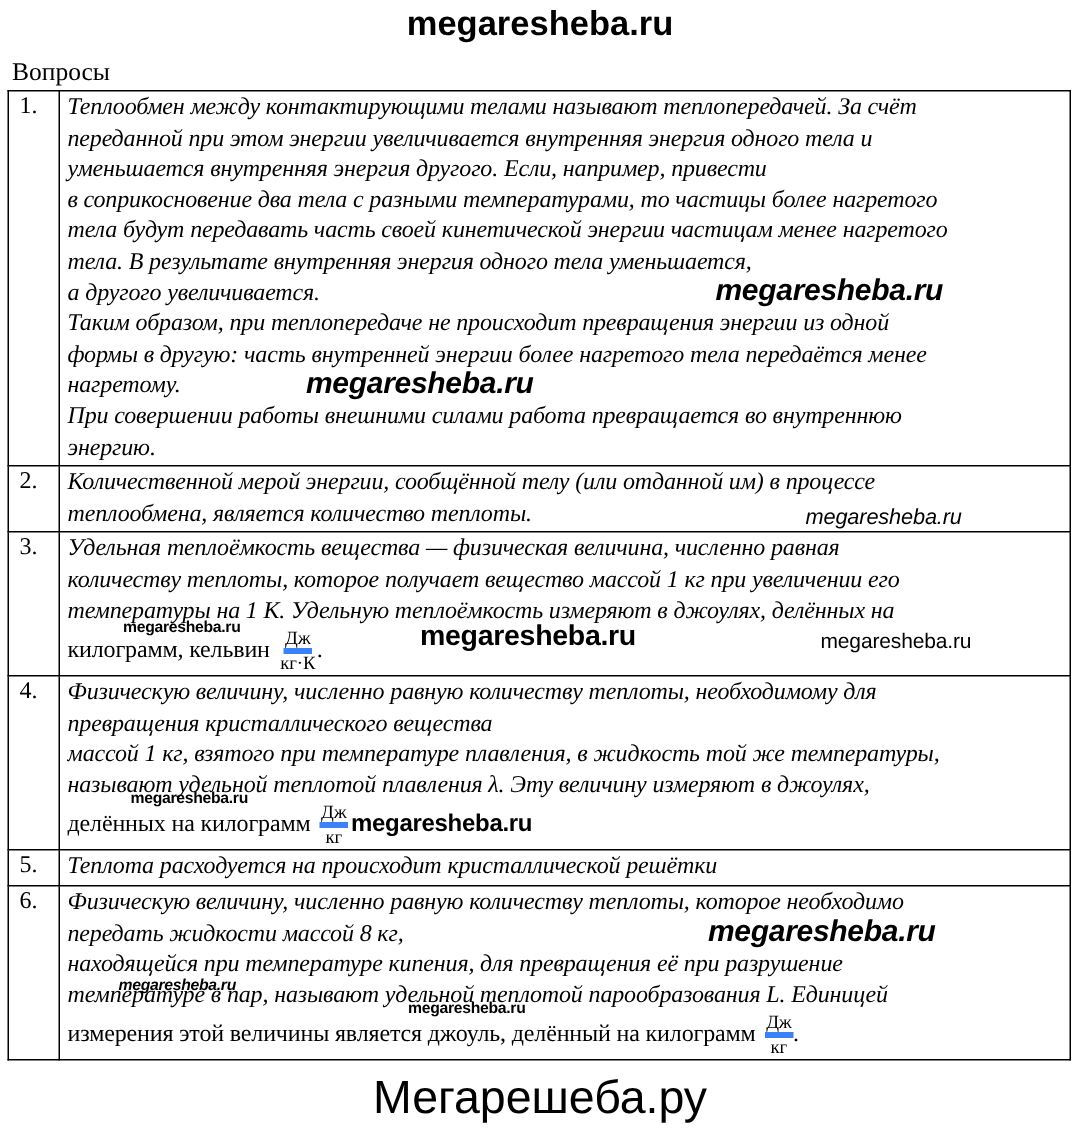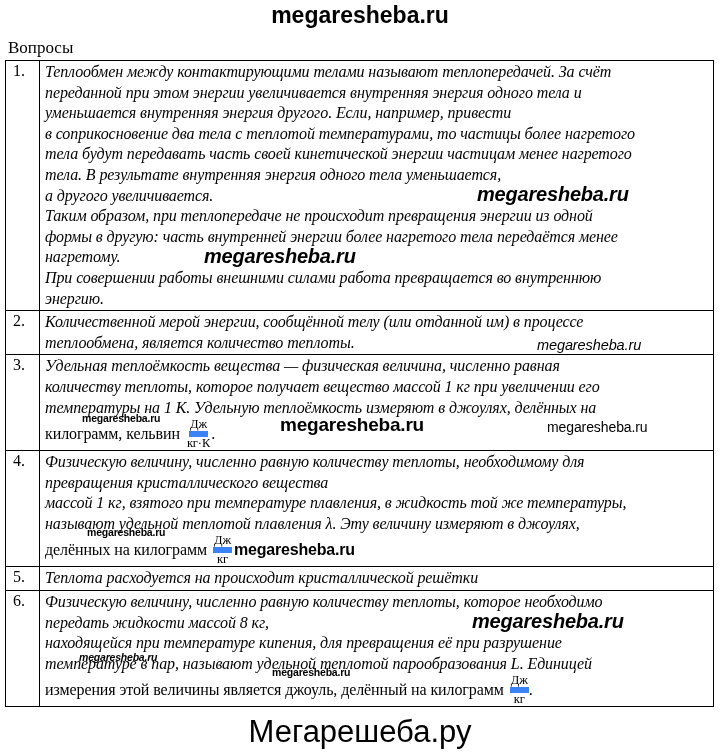--- a/index.html
+++ b/index.html
@@ -24,21 +24,21 @@
     position:relative;letter-spacing:-0.1px;font-style:italic;
   }
   .fline{
     display:flex;align-items:center;height:31px;font-size:16px;
     white-space:nowrap;position:relative;letter-spacing:-0.1px;
   }
   .frac{
     display:inline-flex;flex-direction:column;align-items:center;
     font-size:12.5px;line-height:13px;margin-left:6px;font-family:"Liberation Serif",serif;
   }
-  .frac .fnum{border-bottom:6px solid #3b82f6;padding:0 1px;}
+  .frac .fnum{border-bottom:4px solid #3b82f6;padding:0 1px;}
   .frac .fden{padding:0 1px;}
   .wm{
     font-family:"Liberation Sans",sans-serif;font-weight:bold;
     position:absolute;white-space:nowrap;letter-spacing:-0.2px;
   }
   .wm-lg{font-size:20px;}
   .wm-lg19{font-size:19px;}
   .wm-sm{font-size:10.5px;}
   .wm-md{
     font-family:"Liberation Sans",sans-serif;font-weight:bold;font-size:16px;
@@ -62,21 +62,21 @@
 
 <table class="qa">
 
   <tbody>
       <tr>
     <td class="num">1.</td>
     <td class="content">
       <div class="line">Теплообмен между контактирующими телами называют теплопередачей. За счёт</div>
       <div class="line">переданной при этом энергии увеличивается внутренняя энергия одного тела и</div>
       <div class="line">уменьшается внутренняя энергия другого. Если, например, привести</div>
-      <div class="line">в соприкосновение два тела с теплотой температурами, то частицы более нагретого</div>
+      <div class="line">в соприкосновение два тела с разными температурами, то частицы более нагретого</div>
       <div class="line">тела будут передавать часть своей кинетической энергии частицам менее нагретого</div>
       <div class="line">тела. В результате внутренняя энергия одного тела уменьшается,</div>
       <div class="line">
         <span>а другого увеличивается.</span>
         <span class="wm wm-lg" style="left:432px;top:-2px;">megaresheba.ru</span>
       </div>
       <div class="line">Таким образом, при теплопередаче не происходит превращения энергии из одной</div>
       <div class="line">формы в другую: часть внутренней энергии более нагретого тела передаётся менее</div>
       <div class="line">
         <span>нагретому.</span>

